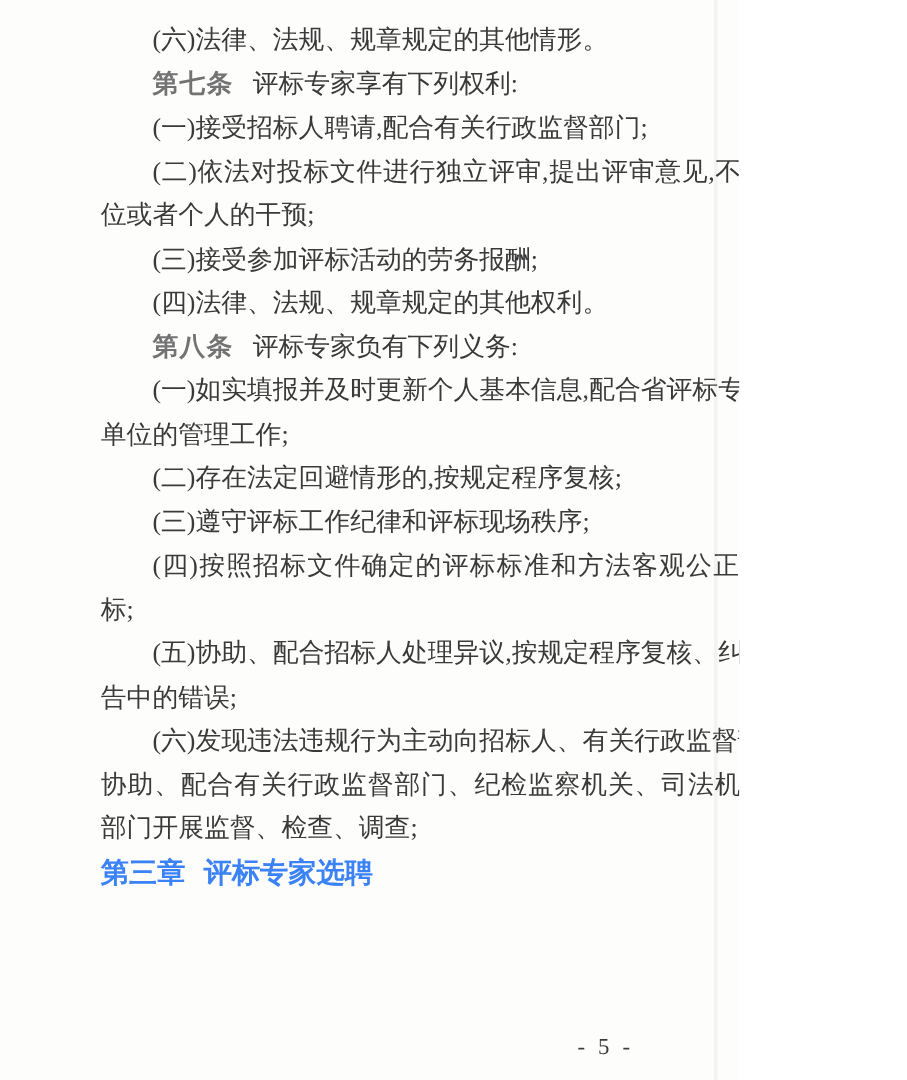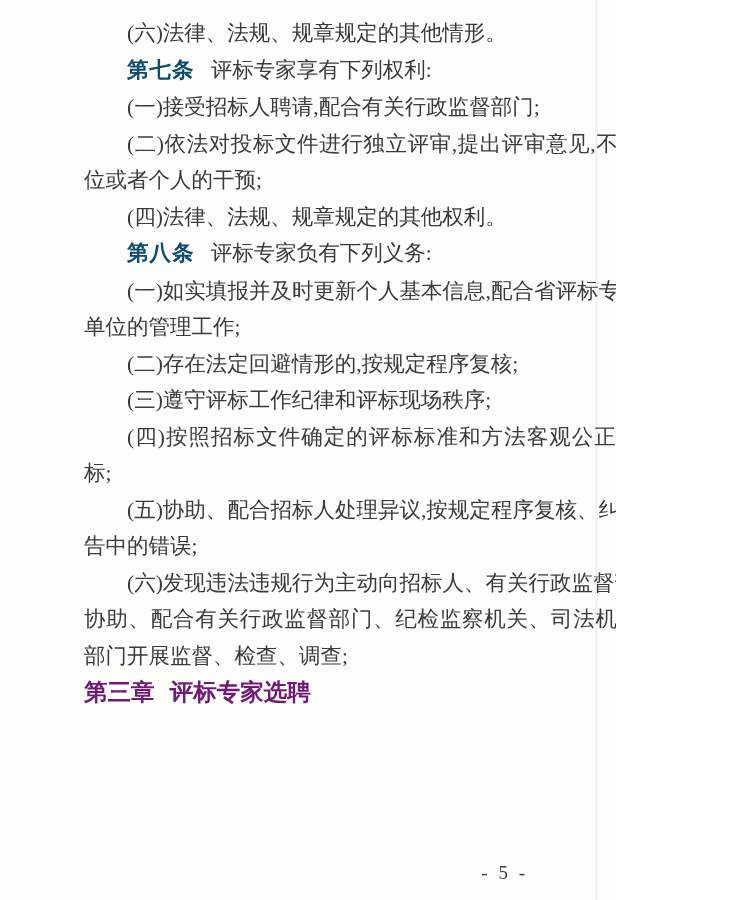--- a/index.html
+++ b/index.html
@@ -35,34 +35,34 @@
   .content p {
     margin: 0;
     font-size: 21.5px;
     line-height: 36.5px;
     text-align: justify;
     text-indent: 2em;
     letter-spacing: 0;
     word-break: break-all;
   }
   .article-label {
-    font-family: Liberation Mono, monospace;
+    font-family: Liberation Serif, serif;
     font-weight: bold;
-    color: #0c4a6e;
+    color: #737373;
     margin-right: 0.75em;
     letter-spacing: 1px;
   }
   .chapter-heading {
     margin-top: 33px;
     text-align: center;
     text-indent: 0 !important;
     font-family: Liberation Sans, sans-serif;
     font-weight: bold;
     font-size: 23.5px !important;
-    color: #701a75;
+    color: #3b82f6;
     letter-spacing: 1px;
   }
   .chapter-heading .chapter-label {
     margin-right: 0.65em;
   }
   .page-number {
     position: absolute;
     right: 88px;
     bottom: 16px;
     font-size: 19px;
@@ -81,20 +81,21 @@
   <div class="content">
 
     <p><span>(六)法律、法规、规章规定的其他情形。</span></p>
 
     <p><span class="article-label">第七条</span><span>评标专家享有下列权利:</span></p>
 
     <p><span>(一)接受招标人聘请,配合有关行政监督部门;</span></p>
 
     <p><span>(二)依法对投标文件进行独立评审,提出评审意见,不受任何单位或者个人的干预;</span></p>
 
+    <p><span>(三)接受参加评标活动的劳务报酬;</span></p>
 
     <p><span>(四)法律、法规、规章规定的其他权利。</span></p>
 
     <p><span class="article-label">第八条</span><span>评标专家负有下列义务:</span></p>
 
     <p><span>(一)如实填报并及时更新个人基本信息,配合省评标专家库组建单位的管理工作;</span></p>
 
     <p><span>(二)存在法定回避情形的,按规定程序复核;</span></p>
 
     <p><span>(三)遵守评标工作纪律和评标现场秩序;</span></p>

